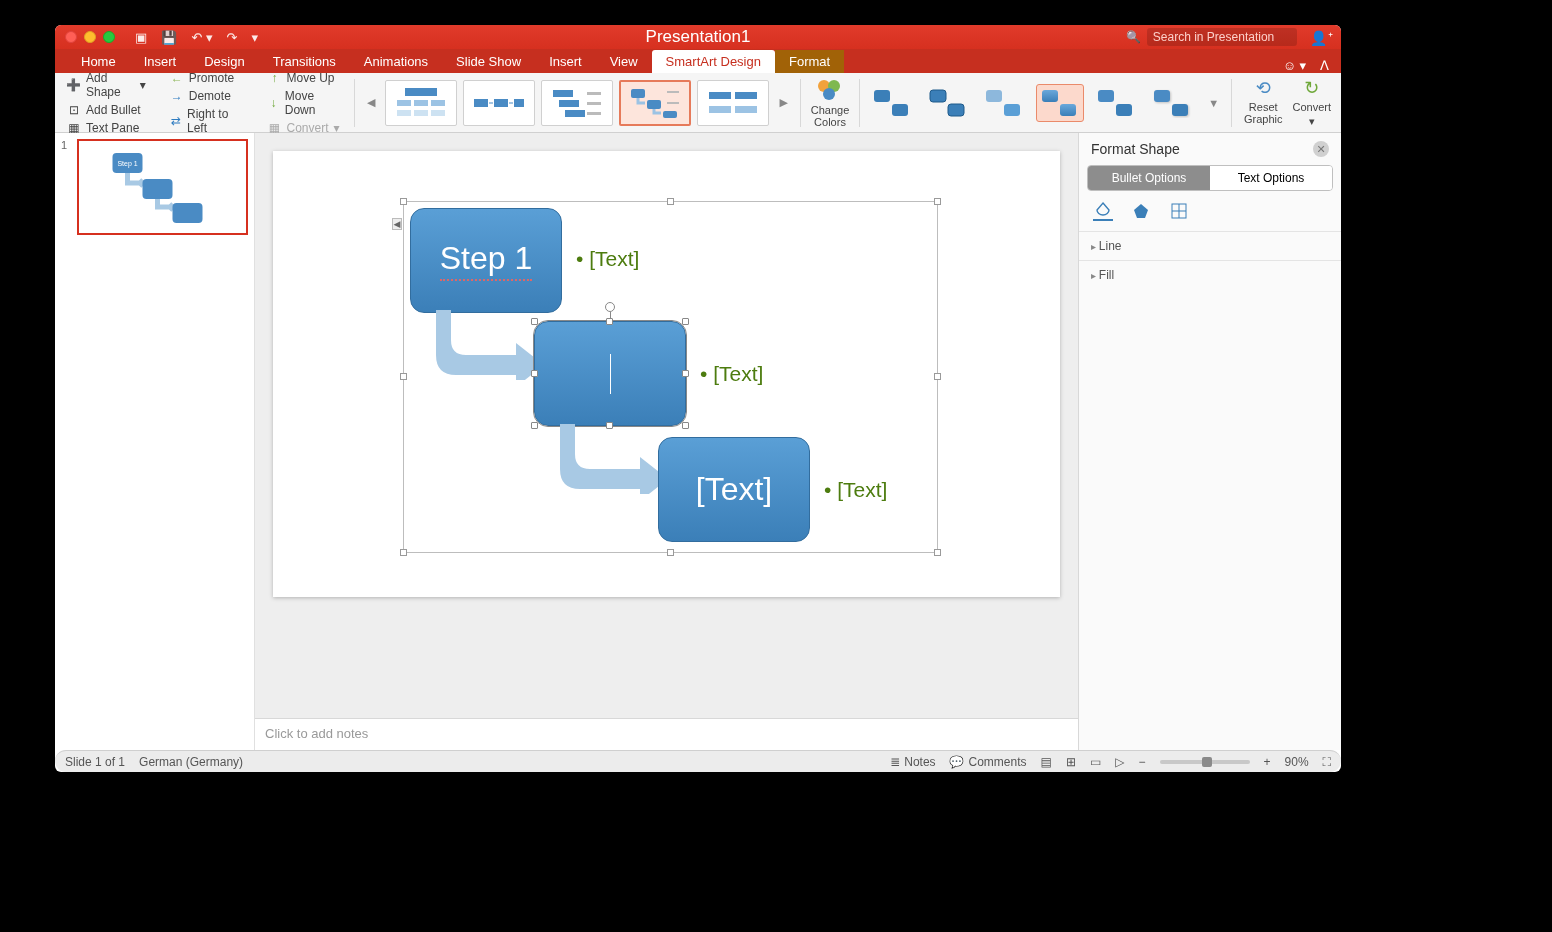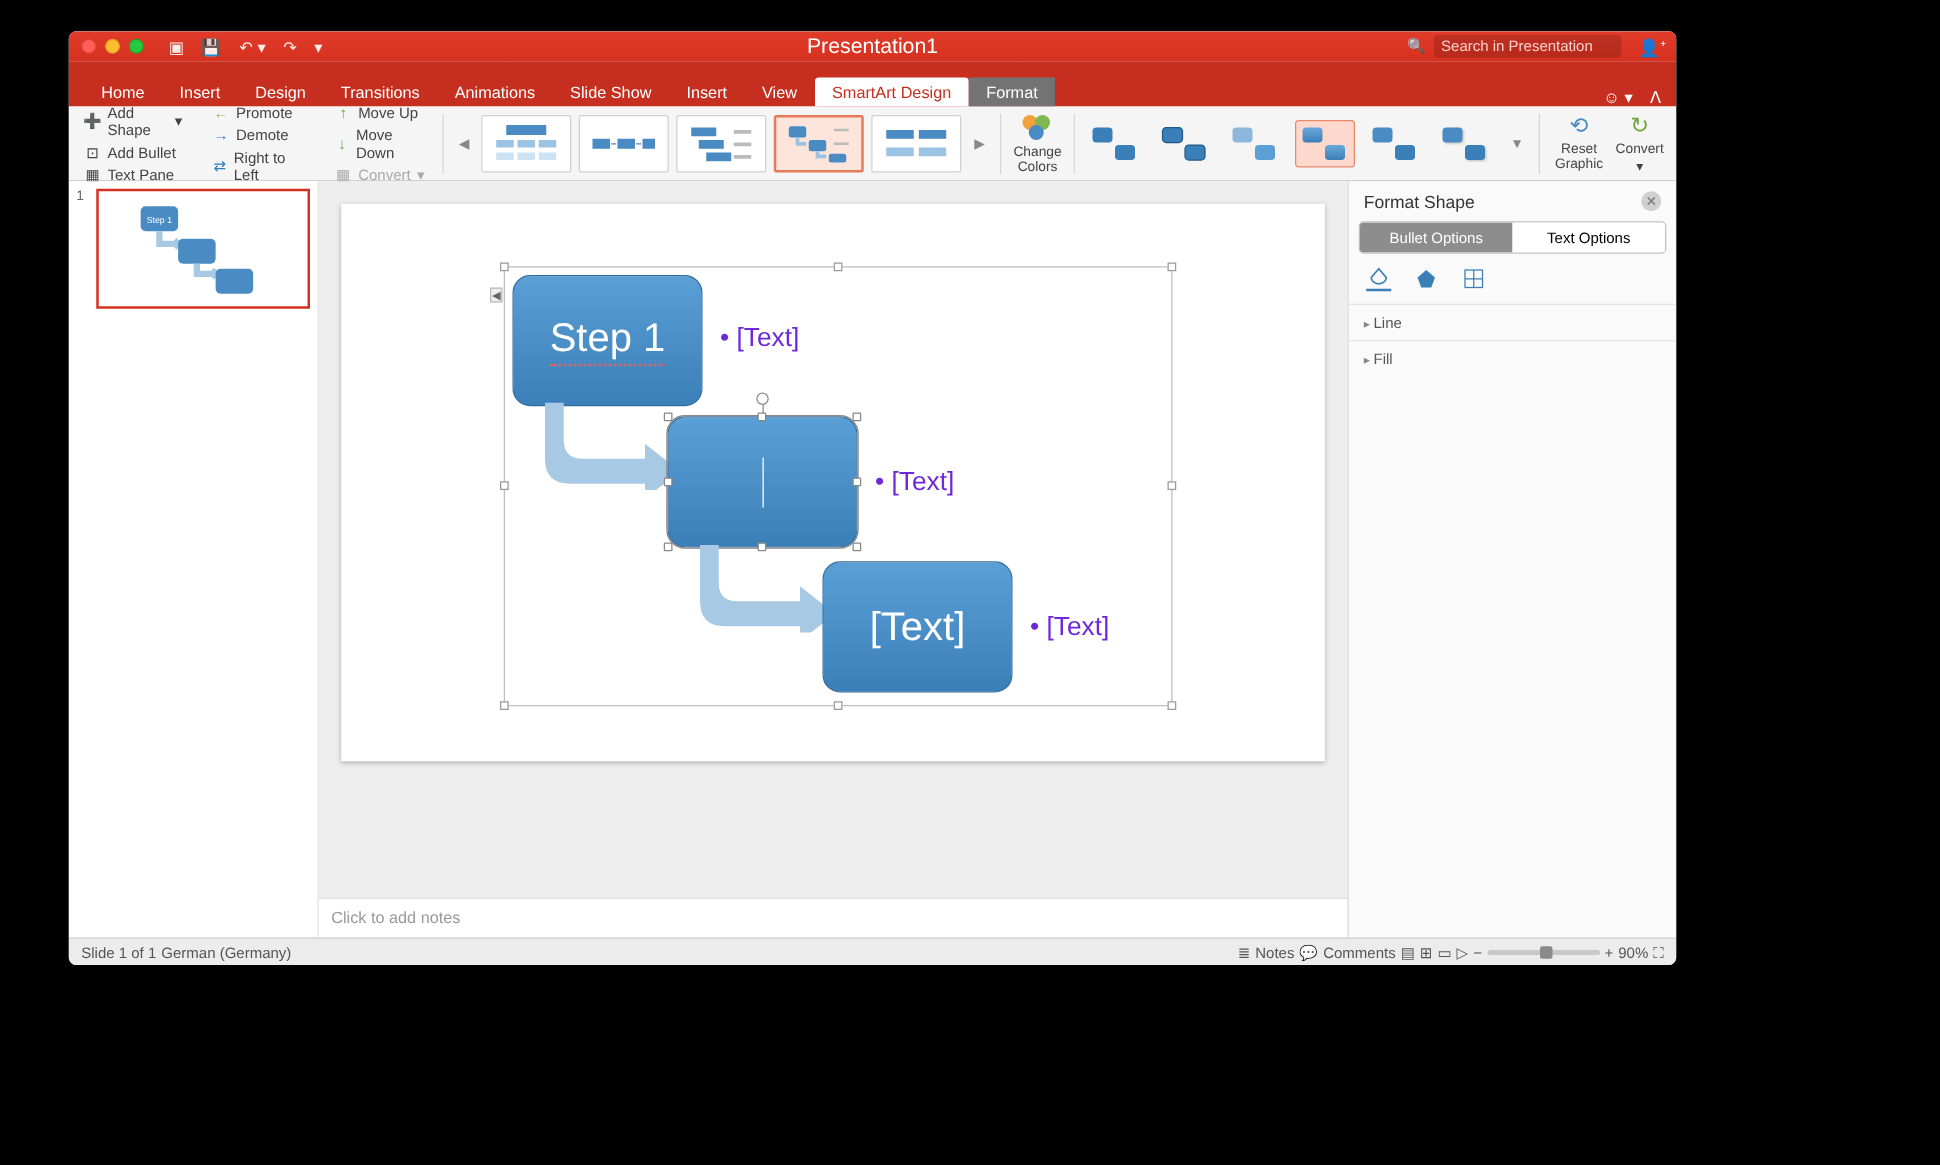--- a/index.html
+++ b/index.html
@@ -16,23 +16,23 @@
 .qat { display:flex; gap:14px; margin-left:20px; align-items:center; }
 .qat-btn { color:#fff; opacity:.9; font-size:13px; cursor:pointer; }
 .title { position:absolute; left:50%; transform:translateX(-50%); color:#fff; font-size:17px; }
 .search-wrap { margin-left:auto; margin-right:8px; display:flex; align-items:center; gap:6px; }
 .search-ic { color:#fff; font-size:12px;}
 .search-in { background:rgba(0,0,0,.15); border:none; color:#fff; font-size:12px; padding:2px 6px; width:150px; border-radius:3px; }
 .search-in::placeholder{color:#fccfc9;}
 .share-ic { color:#fff; margin-left:8px; font-size:14px;}
 
 
-.tabs { height: 36px; background:#c62f1f; display:flex; align-items:flex-end; padding-left:12px; gap:0; position:relative;}
+.tabs { height: 24px; background:#c62f1f; display:flex; align-items:flex-end; padding-left:12px; gap:0; position:relative;}
 .tab { color:#fff; font-size:13px; padding:4px 14px; cursor:pointer; }
-.tab.ctx { background:#737373; }
+.tab.ctx { background:#a16207; }
 .tab.active { background:#fff; color:#c62f1f; border-radius:3px 3px 0 0; font-weight:500;}
 .tabs-right { margin-left:auto; display:flex; gap:14px; margin-right:12px; color:#fff; align-items:center;}
 .tabs-right span{font-size:13px;}
 
 
 .ribbon { height:60px; background:#f5f5f5; border-bottom:1px solid #d0d0d0; display:flex; align-items:center; font-size:12px; color:#444;}
 .rgrp { display:flex; flex-direction:column; gap:2px; padding:4px 10px; height:100%; justify-content:center;}
 .rbtn { display:flex; align-items:center; gap:5px; cursor:pointer; padding:1px 2px;}
 .ric { width:14px; height:14px; display:inline-flex; align-items:center; justify-content:center; }
 .rsep { width:1px; background:#d8d8d8; height:48px; margin:0 2px;}
@@ -75,38 +75,38 @@
 .node.sel{ outline:1px solid #888;}
 .node1{ left:6px; top:6px;}
 .node2{ left:130px; top:119px;}
 .node3{ left:254px; top:235px;}
 .shandle{position:absolute;width:7px;height:7px;background:#fff;border:1px solid #888;border-radius:1px;}
 .rot{position:absolute; left:50%; top:-20px; margin-left:-5px; width:10px;height:10px;border:1px solid #888;border-radius:50%;background:#fff;}
 .rot::after{content:"";position:absolute;left:4px;top:9px;width:1px;height:8px;background:#888;}
 .cursor-line{width:1px;height:40px;background:#fff;}
 
 .arrow{position:absolute;}
-.bullet{position:absolute; font-size:21px; color:#6d28d9;}
+.bullet{position:absolute; font-size:21px; color:#4d7c0f;}
 
 .notes{ height:32px; border-top:1px solid #d8d8d8; background:#fff; padding:7px 10px; color:#999; font-size:13px;}
 
 
 .rpane{ width:263px; border-left:1px solid #d8d8d8; background:#fafafa; display:flex; flex-direction:column;}
 .rp-head{ display:flex; align-items:center; justify-content:space-between; padding:8px 12px; font-size:14px; font-weight:500; color:#333;}
 .rp-close{ width:16px;height:16px;border-radius:50%;background:#d0d0d0;color:#777;display:flex;align-items:center;justify-content:center;font-size:11px;cursor:pointer;}
 .rp-tabs{ display:flex; margin:0 8px; border:1px solid #bfbfbf; border-radius:4px; overflow:hidden;}
 .rp-tab{ flex:1; text-align:center; padding:5px; font-size:12px; cursor:pointer; background:#fff;}
 .rp-tab.active{ background:#8d8d8d; color:#fff;}
 .rp-icons{ display:flex; gap:18px; padding:10px 14px;}
 .rp-ic{ width:20px;height:20px; cursor:pointer; display:flex;align-items:center;justify-content:center;}
 .rp-sec{ border-top:1px solid #e4e4e4; padding:7px 12px; font-size:12px; color:#555; cursor:pointer;}
 .rp-sec::before{content:"▸ "; color:#888; font-size:10px;}
 
 
-.status{ height:22px; background:#ececec; border-top:1px solid #cfcfcf; display:flex; align-items:center; font-size:12px; color:#555; padding:0 10px; gap:4px;}
+.status{ height:22px; background:#ececec; border-top:1px solid #cfcfcf; display:flex; align-items:center; font-size:12px; color:#555; padding:0 10px; gap:14px;border-radius:11px;}
 .status .sp{margin-left:auto;}
 .sbtn{cursor:pointer; display:flex; align-items:center; gap:4px;}
 .zoom-track{width:90px;height:4px;background:#c8c8c8;border-radius:2px;position:relative;}
 .zoom-thumb{position:absolute;left:42px;top:-3px;width:10px;height:10px;background:#8a8a8a;border-radius:2px;}
 </style>
 </head>
 <body>
 
 <div class="window">
 

